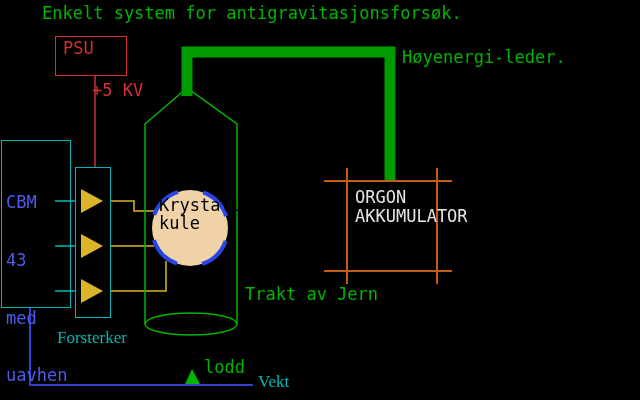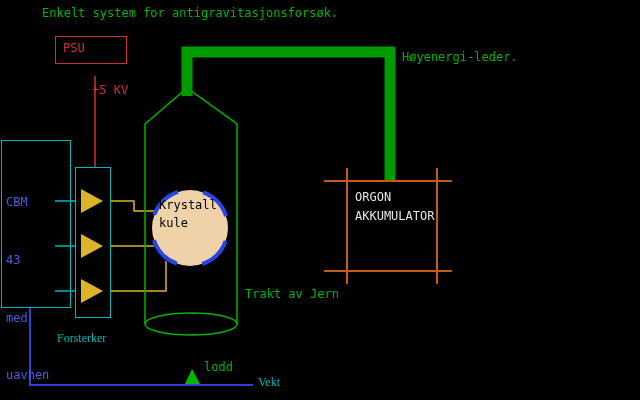--- a/index.html
+++ b/index.html
@@ -1,27 +1,27 @@
 <!DOCTYPE html>
 <html><head>
 <meta charset="utf-8">
 <style>
   html,body{margin:0;padding:0;background:#000;}
   .screen{
     position:relative;width:640px;height:400px;background:#000;overflow:hidden;
-    font-family:"DejaVu Sans Mono",monospace;font-size:12px;line-height:16px;
+    font-family:"DejaVu Sans Mono",monospace;font-size:17px;line-height:16px;
   }
   .t{position:absolute;white-space:pre;}
   .green{color:#00b400;}
   .red{color:#d03030;}
   .cyan{color:#00b8b8;font-family:Liberation Serif, serif;}
   .orange{color:#e5e5e5;}
   .black{color:#000;}
   .box{position:absolute;box-sizing:border-box;background:transparent;}
-  .psu-box{left:55px;top:36px;width:72px;height:28px;border:1px solid #d03030;}
+  .psu-box{left:55px;top:36px;width:72px;height:40px;border:1px solid #d03030;}
   .psu-label{position:absolute;left:7px;top:3px;color:#d03030;white-space:pre;}
   .cbm-box{left:1px;top:140px;width:70px;height:168px;border:1px solid #00b8b8;}
   .cbm-lines{position:absolute;left:4px;top:14px;line-height:19.2px;color:#4c5ce8;white-space:pre;}
   .amp-box{left:75px;top:167px;width:36px;height:151px;border:1px solid #00b8b8;}
   svg.layer{position:absolute;left:0;top:0;}
 </style>
 </head>
 <body>
 
 <div class="screen">

